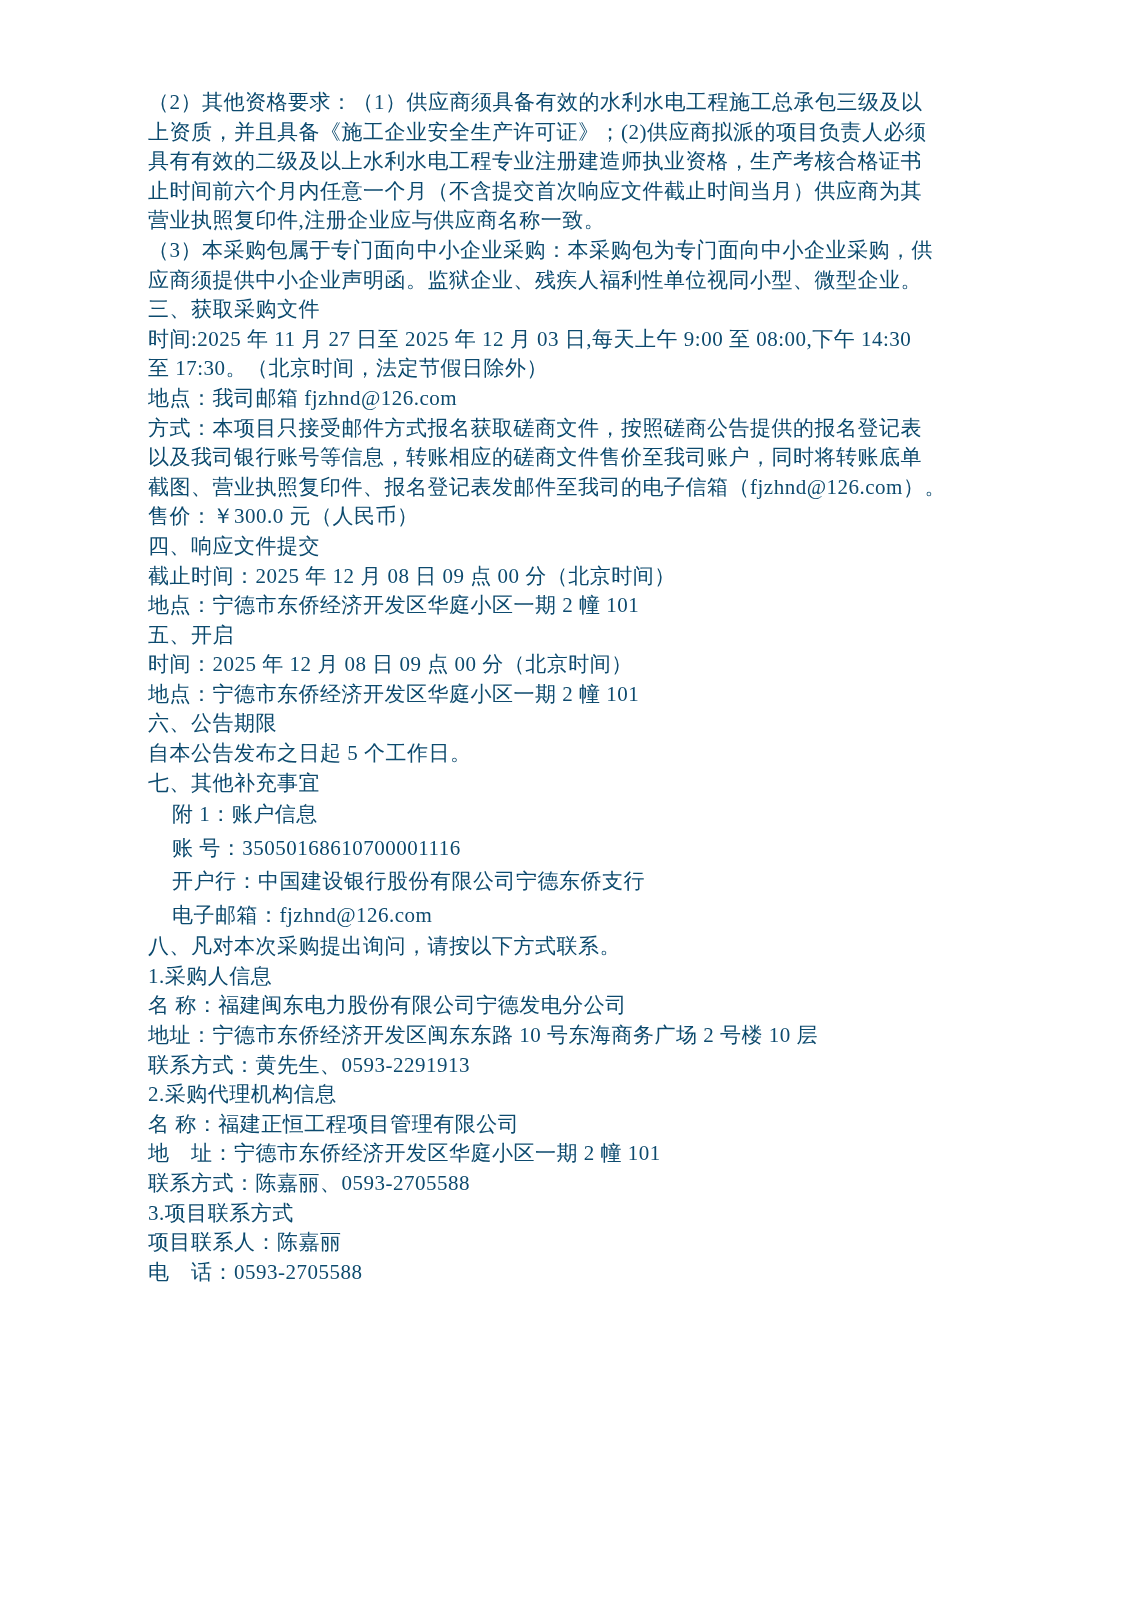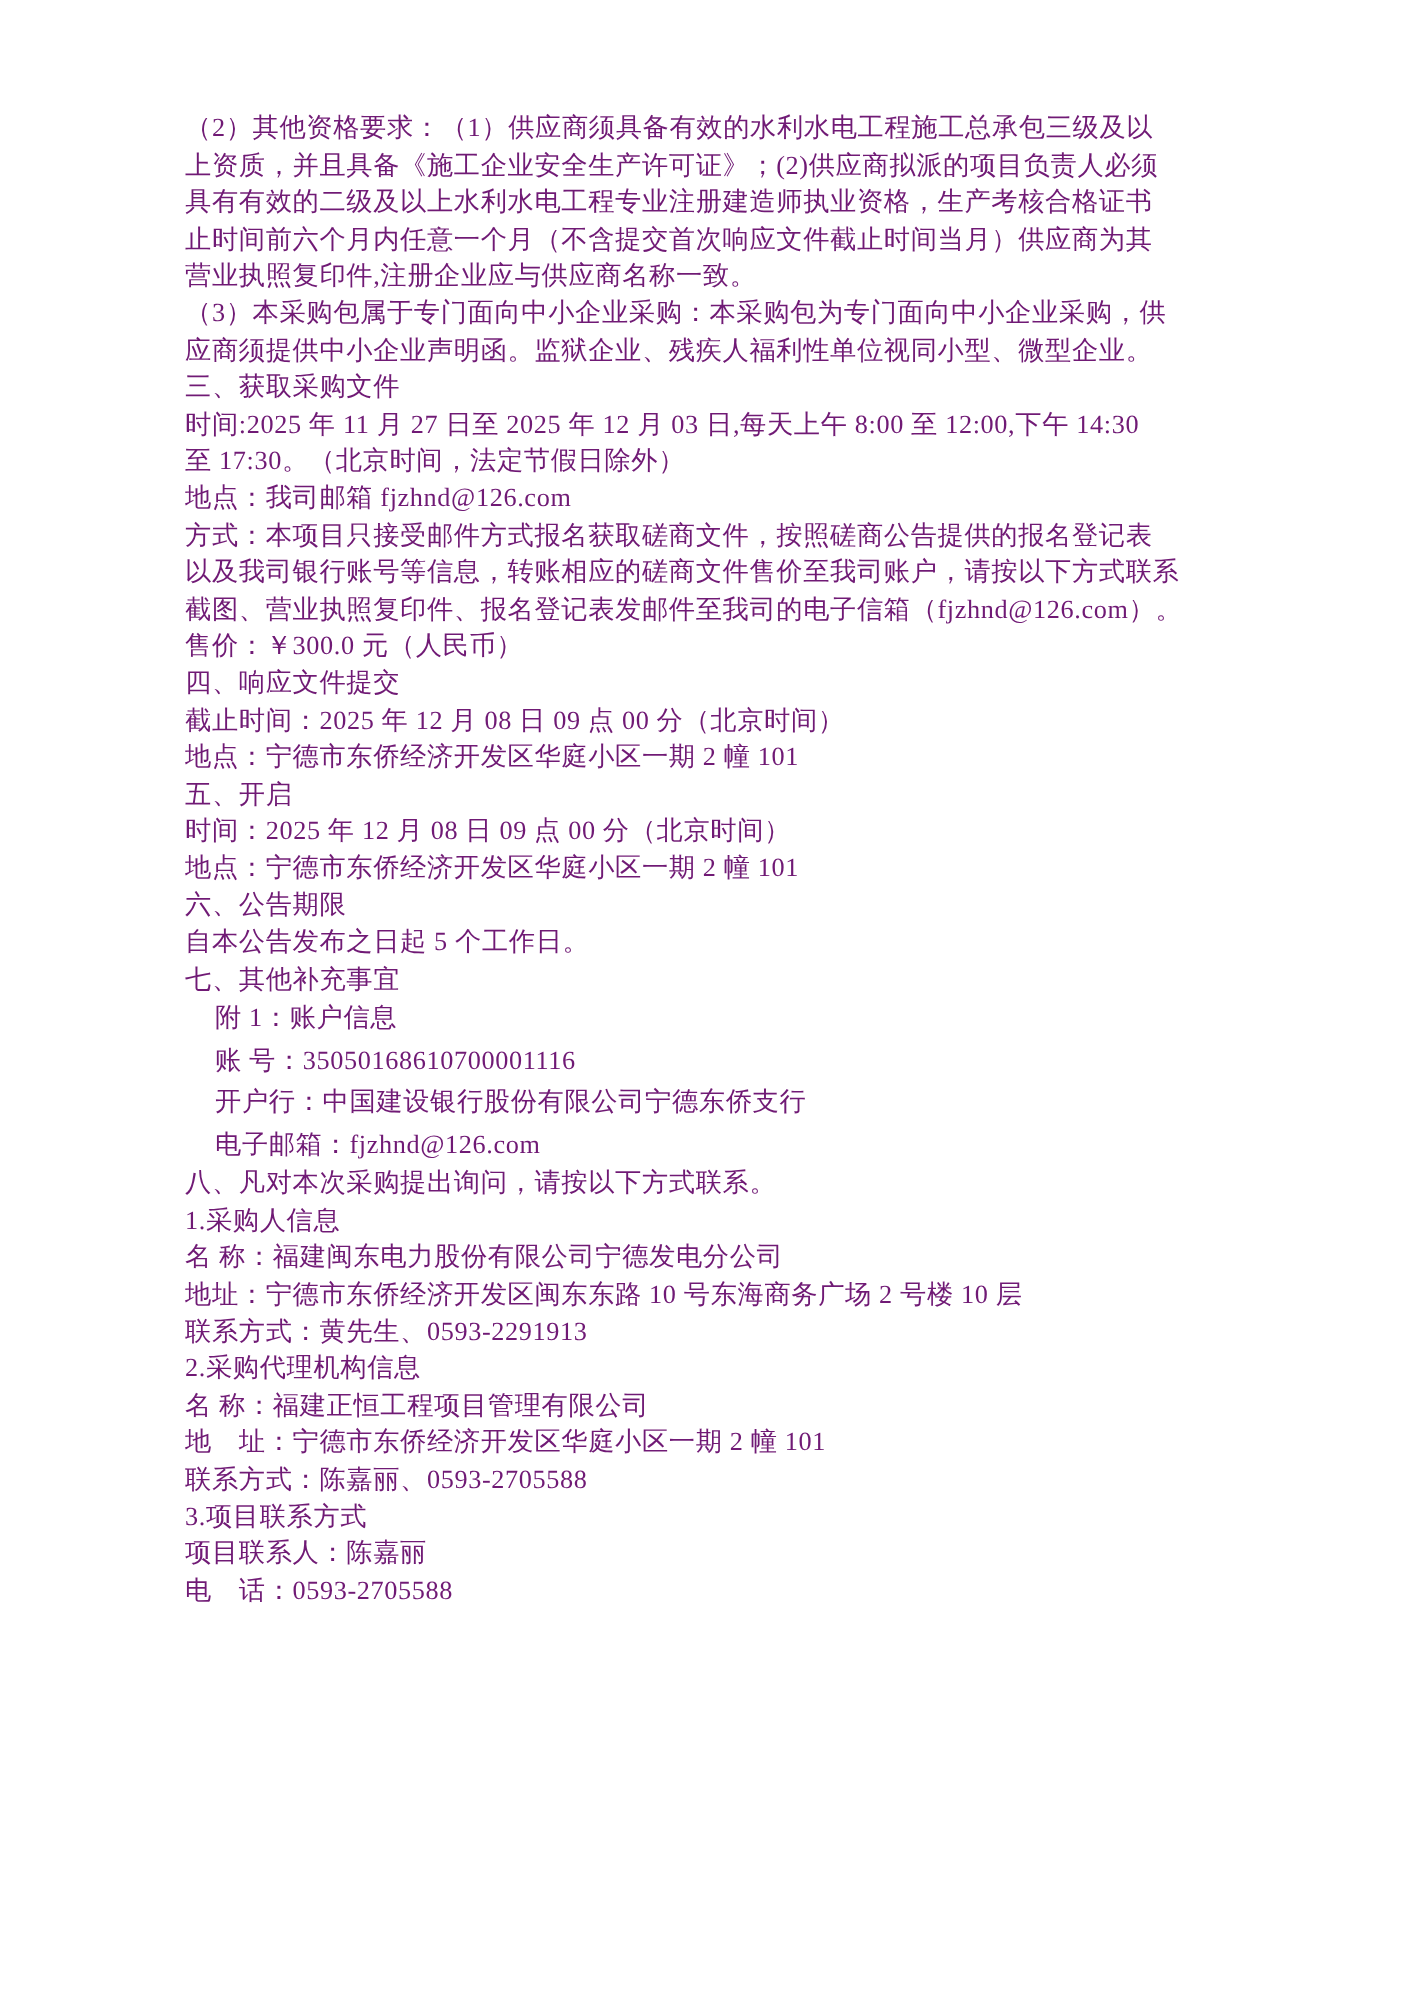--- a/index.html
+++ b/index.html
@@ -7,21 +7,21 @@
     padding: 0;
     background: #ffffff;
   }
   .page {
     position: relative;
     width: 1131px;
     height: 1600px;
     background: #ffffff;
     overflow: hidden;
     font-family: "Liberation Serif", "DejaVu Serif", serif;
-    color: #701a75;
+    color: #0c4a6e;
   }
   .doc {
     position: absolute;
     left: 148px;
     top: 88px;
     width: 840px;
   }
   .line {
     font-size: 21px;
     line-height: 29.6px;
@@ -42,25 +42,25 @@
 <div class="page">
   <div class="doc">
     <div class="line">（2）其他资格要求：（1）供应商须具备有效的水利水电工程施工总承包三级及以</div>
     <div class="line">上资质，并且具备《施工企业安全生产许可证》；(2)供应商拟派的项目负责人必须</div>
     <div class="line">具有有效的二级及以上水利水电工程专业注册建造师执业资格，生产考核合格证书</div>
     <div class="line">止时间前六个月内任意一个月（不含提交首次响应文件截止时间当月）供应商为其</div>
     <div class="line">营业执照复印件,注册企业应与供应商名称一致。</div>
     <div class="line">（3）本采购包属于专门面向中小企业采购：本采购包为专门面向中小企业采购，供</div>
     <div class="line">应商须提供中小企业声明函。监狱企业、残疾人福利性单位视同小型、微型企业。</div>
     <div class="line heading">三、获取采购文件</div>
-    <div class="line">时间:2025 年 11 月 27 日至 2025 年 12 月 03 日,每天上午 8:00 至 12:00,下午 14:30</div>
+    <div class="line">时间:2025 年 11 月 27 日至 2025 年 12 月 03 日,每天上午 9:00 至 08:00,下午 14:30</div>
     <div class="line">至 17:30。（北京时间，法定节假日除外）</div>
     <div class="line">地点：我司邮箱 fjzhnd@126.com</div>
     <div class="line">方式：本项目只接受邮件方式报名获取磋商文件，按照磋商公告提供的报名登记表</div>
-    <div class="line">以及我司银行账号等信息，转账相应的磋商文件售价至我司账户，请按以下方式联系</div>
+    <div class="line">以及我司银行账号等信息，转账相应的磋商文件售价至我司账户，同时将转账底单</div>
     <div class="line">截图、营业执照复印件、报名登记表发邮件至我司的电子信箱（fjzhnd@126.com）。</div>
     <div class="line">售价：￥300.0 元（人民币）</div>
     <div class="line heading">四、响应文件提交</div>
     <div class="line">截止时间：2025 年 12 月 08 日 09 点 00 分（北京时间）</div>
     <div class="line">地点：宁德市东侨经济开发区华庭小区一期 2 幢 101</div>
     <div class="line heading">五、开启</div>
     <div class="line">时间：2025 年 12 月 08 日 09 点 00 分（北京时间）</div>
     <div class="line">地点：宁德市东侨经济开发区华庭小区一期 2 幢 101</div>
     <div class="line heading">六、公告期限</div>
     <div class="line">自本公告发布之日起 5 个工作日。</div>

